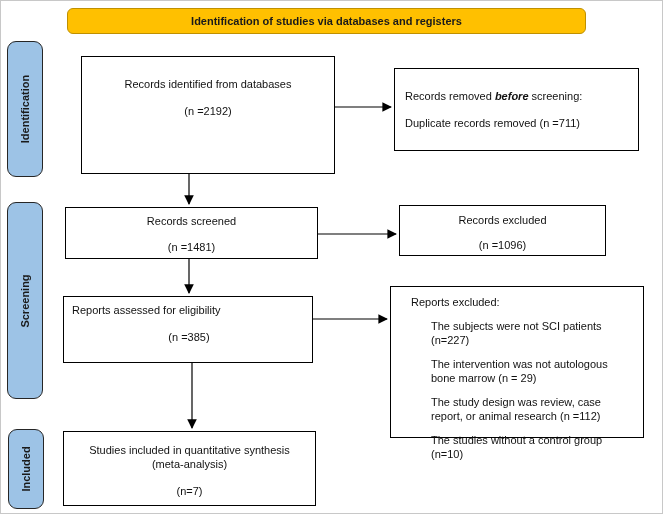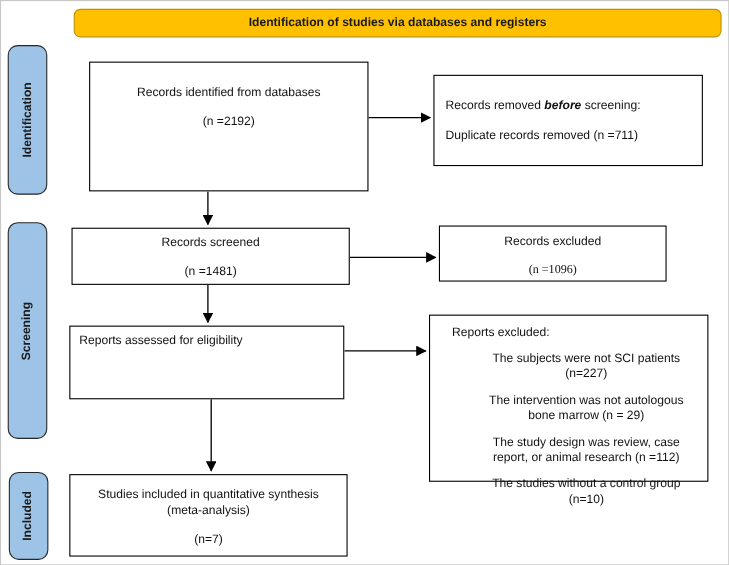--- a/index.html
+++ b/index.html
@@ -14,21 +14,21 @@
     height: 514px;
     background: var(--box-bg, #ffffff);
     border: 1px solid #c8c8c8;
     overflow: hidden;
     font-size: 11px;
     line-height: 14px;
   }
   
   .banner {
     position: absolute;
-    left: 66px; top: 7px; width: 589px; height: 26px;
+    left: 66px; top: 7px; width: 519px; height: 26px;
     background: var(--banner-bg, #FFC000);
     border: 1px solid var(--banner-border, #BF9000);
     border-radius: 6px;
     display: flex; align-items: center; justify-content: center;
     font-weight: bold;
     color: #1a1a1a;
   }
   
   .stage {
     position: absolute;
@@ -54,29 +54,28 @@
   }
   .box p { margin: 0; }
   .center { text-align: center; }
   #box-records-identified { left: 80px;  top: 55px;  width: 254px; height: 118px; padding-top: 20px; }
   #box-records-identified .n { margin-top: 13px; }
   #box-records-removed    { left: 393px; top: 67px;  width: 245px; height: 83px; padding: 20px 6px 0 10px; }
   #box-records-removed .n { margin-top: 13px; }
   #box-records-screened   { left: 64px;  top: 206px; width: 253px; height: 52px; padding-top: 6px; }
   #box-records-screened .n { margin-top: 12px; }
   #box-records-excluded   { left: 398px; top: 204px; width: 207px; height: 51px; padding-top: 7px; }
-  #box-records-excluded .n { margin-top: 11px; font-family: Liberation Serif, serif; }
+  #box-records-excluded .n { margin-top: 11px; }
   #box-reports-assessed   { left: 62px;  top: 295px; width: 250px; height: 67px; padding: 6px 6px 0 8px; }
   #box-reports-assessed .n { margin-top: 13px; }
   #box-reports-excluded   { left: 389px; top: 285px; width: 254px; height: 152px; padding: 8px 8px 0 20px; }
   #box-reports-excluded ul {
     list-style: none;
     margin: 0;
     padding-left: 20px;
-    text-align: center;
   }
   #box-reports-excluded li {
     margin-top: 10px;
     max-width: 229px;
   }
   #box-studies-included   { left: 62px;  top: 430px; width: 253px; height: 75px; padding-top: 11px; }
   #box-studies-included .n { margin-top: 13px; }
   .italic { font-style: italic; font-weight: bold; }
   
   svg.arrows {
@@ -133,20 +132,21 @@
     <p class="center n">(n =1481)</p>
   </div>
 
   <div class="box" id="box-records-excluded">
     <p class="center">Records excluded</p>
     <p class="center n">(n =1096)</p>
   </div>
 
   <div class="box" id="box-reports-assessed">
     <p>Reports assessed for eligibility</p>
+    <p class="center n">(n =385)</p>
   </div>
 
   <div class="box" id="box-reports-excluded">
     <p>Reports excluded:</p>
     <ul>
         <li>The subjects were not SCI patients (n=227)</li>
         <li>The intervention was not autologous bone marrow (n = 29)</li>
         <li>The study design was review, case report, or animal research (n =112)</li>
         <li>The studies without a control group (n=10)</li>
       </ul>

